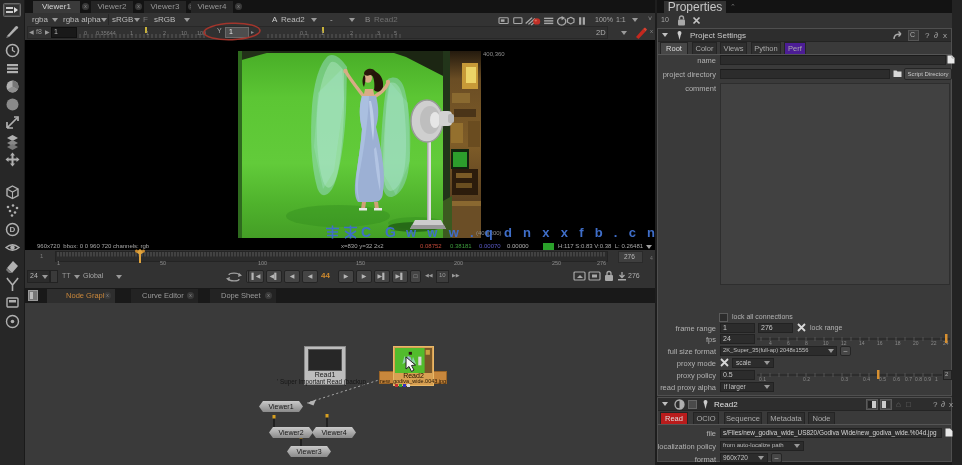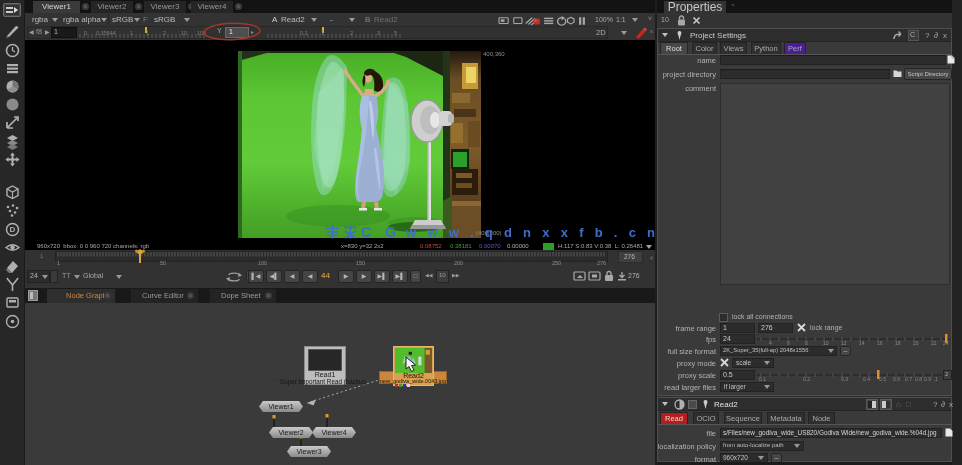--- a/index.html
+++ b/index.html
@@ -787,21 +787,21 @@
 <div class="btn" style="left:840px;top:346px;width:11px;height:10px;font-size:7px;line-height:8px">–</div>
 <div class="lb" style="left:640px;top:359px;width:76px;">proxy mode</div>
 <svg style="left:720px;top:358px" width="9" height="9">
       <path d="M1 1 L8 8 M8 1 L1 8" stroke="#d8d8d8" stroke-width="1.8"></path>
     </svg>
 <div class="a" style="left:732px;top:358px;width:42px;height:10px;background:#2c2c2c;border:1px solid #222"></div>
 <div class="t" style="left:736px;top:359px;font-size:6.5px;color:#c0c0c0">scale</div>
 <svg style="left:764px;top:361px" width="6" height="4">
       <path d="M0 0 H6 L3 4 Z" fill="#999"></path>
     </svg>
-<div class="lb" style="left:640px;top:371px;width:76px;">proxy scale</div>
+<div class="lb" style="left:640px;top:371px;width:76px;">proxy policy</div>
 <div class="a" style="left:720px;top:370px;width:35px;height:10px;background:#2c2c2c;border:1px solid #222"></div>
 <div class="t" style="left:723px;top:371px;font-size:7px;color:#c8c8c8">0.5</div>
 <svg style="left:757px;top:370px" width="185" height="11" viewBox="0 0 185 11">
       <line x1="0" y1="5" x2="185" y2="5" stroke="#2a2a2a" stroke-width="1.5"></line>
       <line x1="4" y1="3" x2="4" y2="7" stroke="#555" stroke-width="1"></line>
       <line x1="13" y1="3" x2="13" y2="7" stroke="#555" stroke-width="1"></line>
       <line x1="22" y1="3" x2="22" y2="7" stroke="#555" stroke-width="1"></line>
       <line x1="31" y1="3" x2="31" y2="7" stroke="#555" stroke-width="1"></line>
       <line x1="40" y1="3" x2="40" y2="7" stroke="#555" stroke-width="1"></line>
       <line x1="49" y1="3" x2="49" y2="7" stroke="#555" stroke-width="1"></line>
@@ -826,21 +826,21 @@
       <text x="122" y="10.5" font-size="5" fill="#8a8a8a" font-family="Liberation Sans">0.5</text>
       <text x="136" y="10.5" font-size="5" fill="#8a8a8a" font-family="Liberation Sans">0.6</text>
       <text x="148" y="10.5" font-size="5" fill="#8a8a8a" font-family="Liberation Sans">0.7</text>
       <text x="158" y="10.5" font-size="5" fill="#8a8a8a" font-family="Liberation Sans">0.8</text>
       <text x="167" y="10.5" font-size="5" fill="#8a8a8a" font-family="Liberation Sans">0.9</text>
       <text x="178" y="10.5" font-size="5" fill="#8a8a8a" font-family="Liberation Sans">1</text>
       <rect x="120" y="0" width="2.5" height="9" fill="#d89030"></rect>
     </svg>
 <div class="a" style="left:943px;top:370px;width:9px;height:10px;background:#3d3d3d;border:1px solid #222"></div>
 <div class="t" style="left:945px;top:371px;font-size:6px;color:#aaa">2</div>
-<div class="lb" style="left:640px;top:383px;width:76px;">read larger files</div>
+<div class="lb" style="left:640px;top:383px;width:76px;">read proxy alpha</div>
 <div class="a" style="left:720px;top:382px;width:54px;height:10px;background:#2c2c2c;border:1px solid #222"></div>
 <div class="t" style="left:724px;top:383px;font-size:6.5px;color:#c0c0c0">if larger</div>
 <svg style="left:764px;top:385px" width="6" height="4">
       <path d="M0 0 H6 L3 4 Z" fill="#999"></path>
     </svg>
 <div class="a" style="left:657px;top:397px;width:295px;height:65px;background:#3a3a3a;border:1px solid #4f4f4f"></div>
 <div class="a" style="left:658px;top:398px;width:293px;height:13px;background:#2d2d2d;border-bottom:1px solid #242424"></div>
 <svg style="left:662px;top:402px" width="6" height="4">
       <path d="M0 0 H6 L3 4 Z" fill="#c0c0c0"></path>
     </svg>

